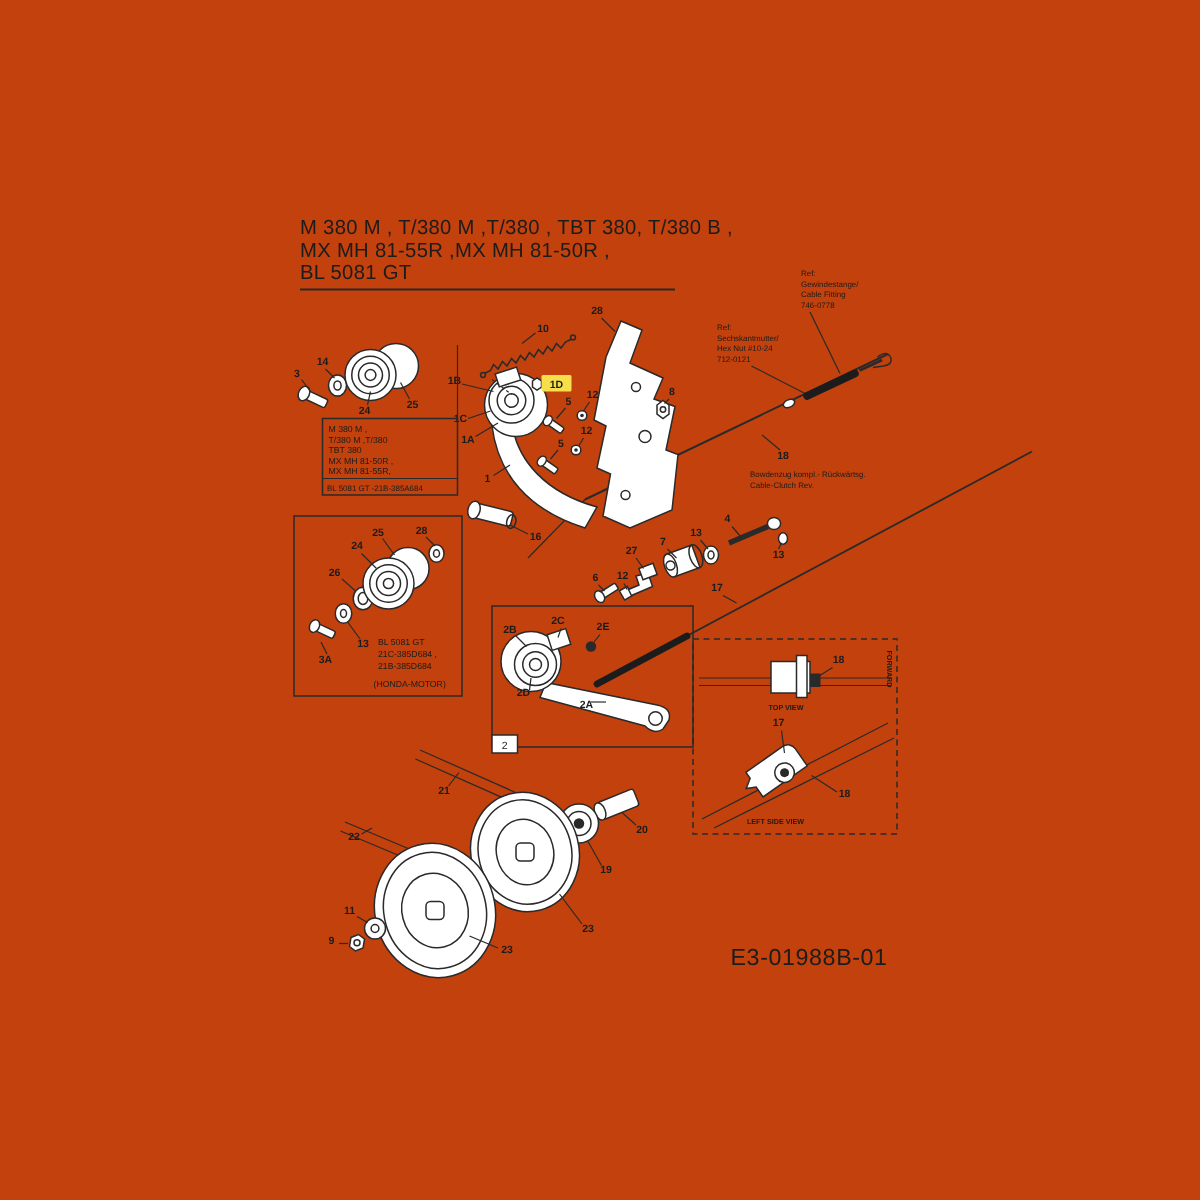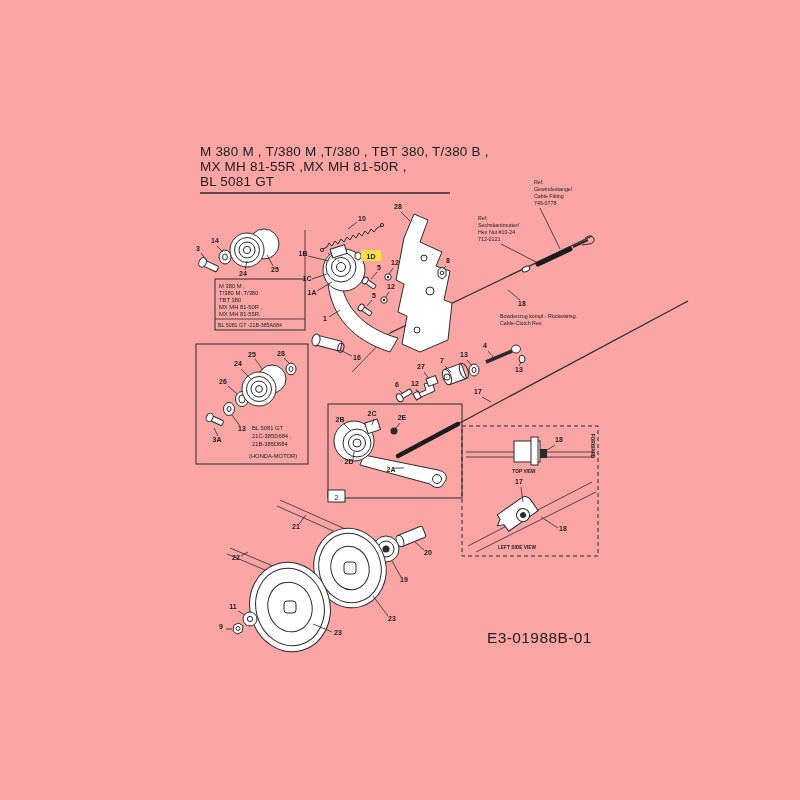--- a/index.html
+++ b/index.html
@@ -1,16 +1,16 @@
 <!DOCTYPE html>
 <html><head>
 <meta charset="utf-8">
 <style>
   html,body{margin:0;padding:0;background:#fff;}
-  .stage{position:relative;width:800px;height:800px;background:#fca5a5;overflow:hidden;
+  .stage{position:relative;width:800px;height:800px;background:#c2410c;overflow:hidden;
          font-family:"Liberation Sans",sans-serif;}
   svg{position:absolute;left:0;top:0;}
   svg text{fill:#1c1c1c;font-family:"Liberation Sans",sans-serif;}
   .hdr{font-size:13.5px;letter-spacing:.2px;}
   .big{font-size:15.5px;letter-spacing:.4px;}
   .cal{font-size:7px;font-weight:bold;text-anchor:middle;}
   .tag{font-size:7px;text-anchor:middle;}
   .tiny{font-size:5.8px;}
   .micro{font-size:5.3px;}
   .cap{font-size:4.8px;font-weight:bold;text-anchor:middle;}

